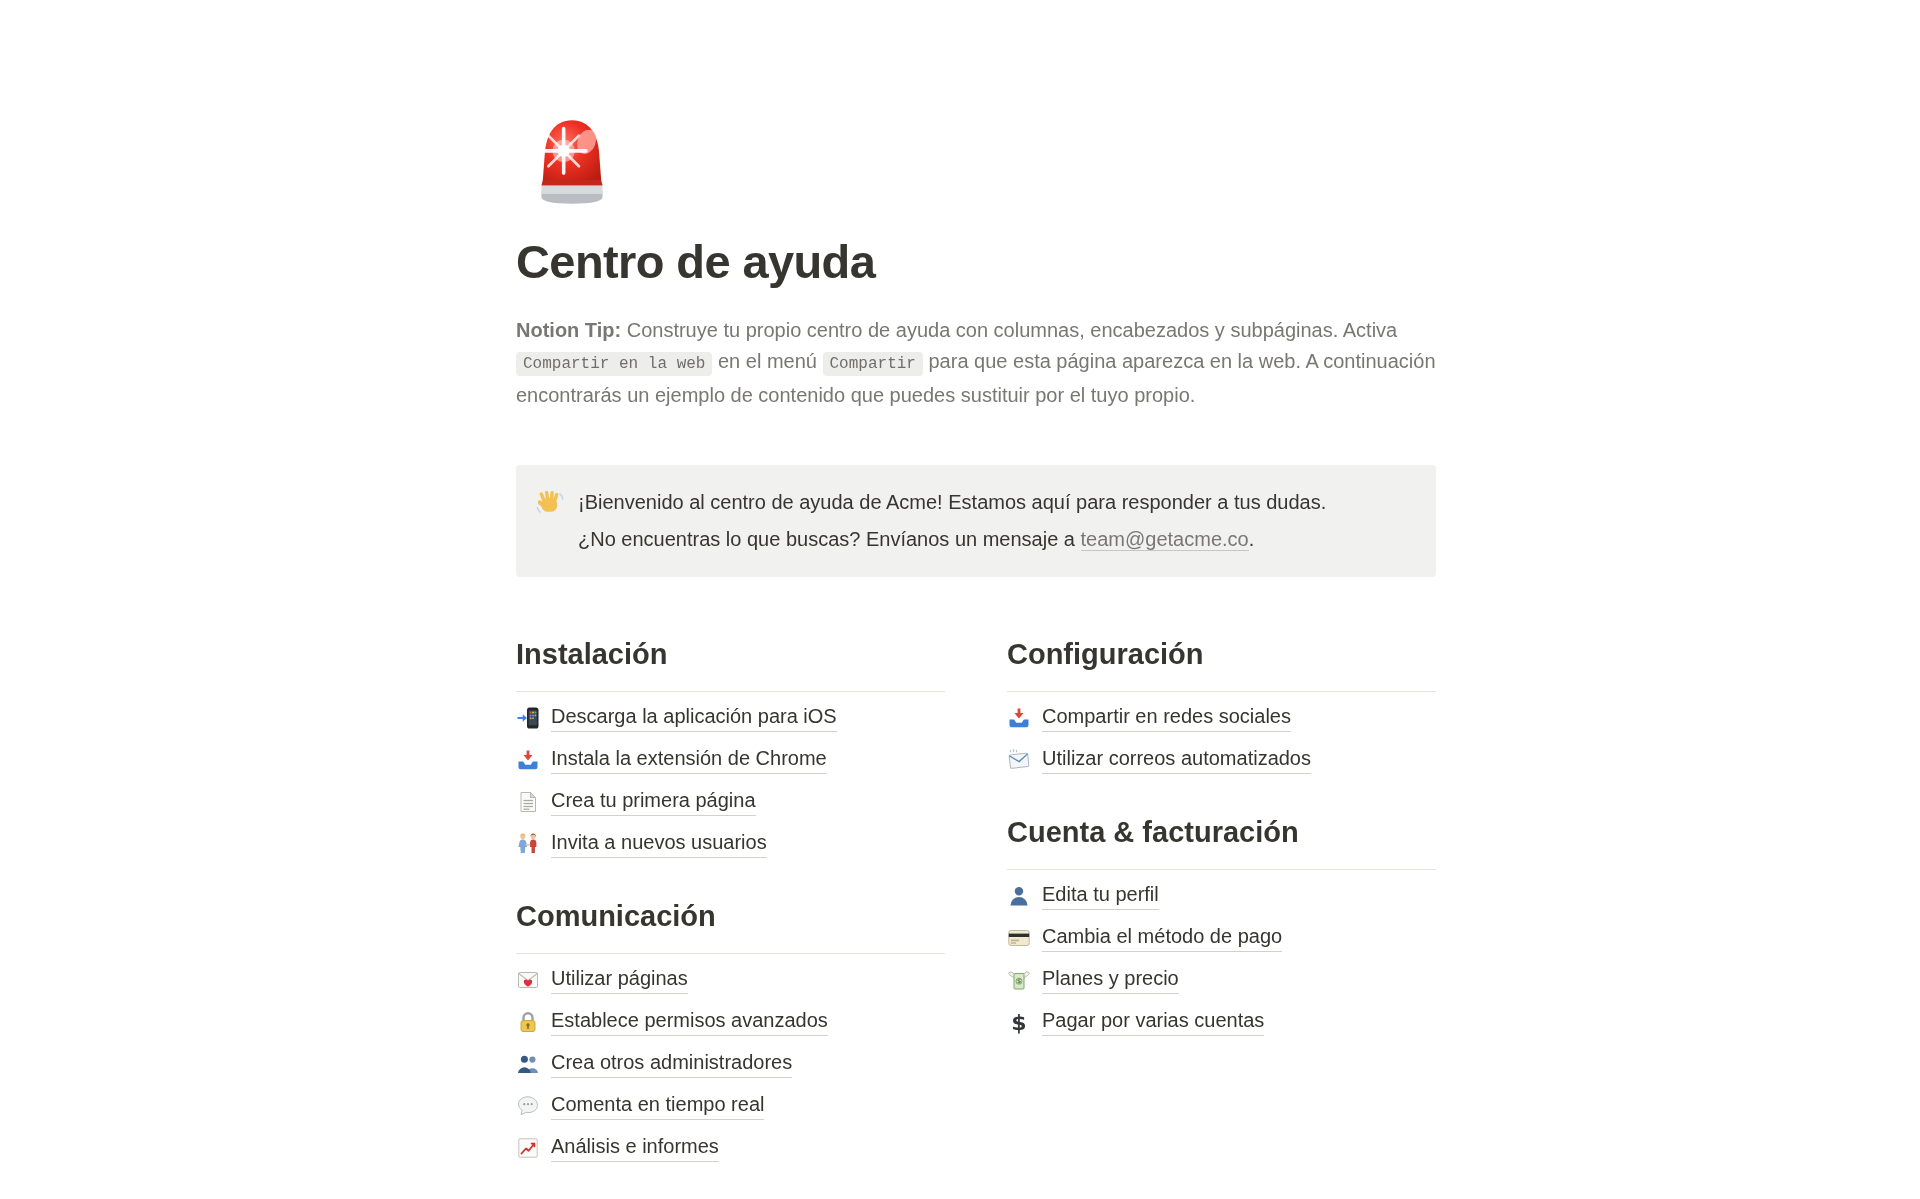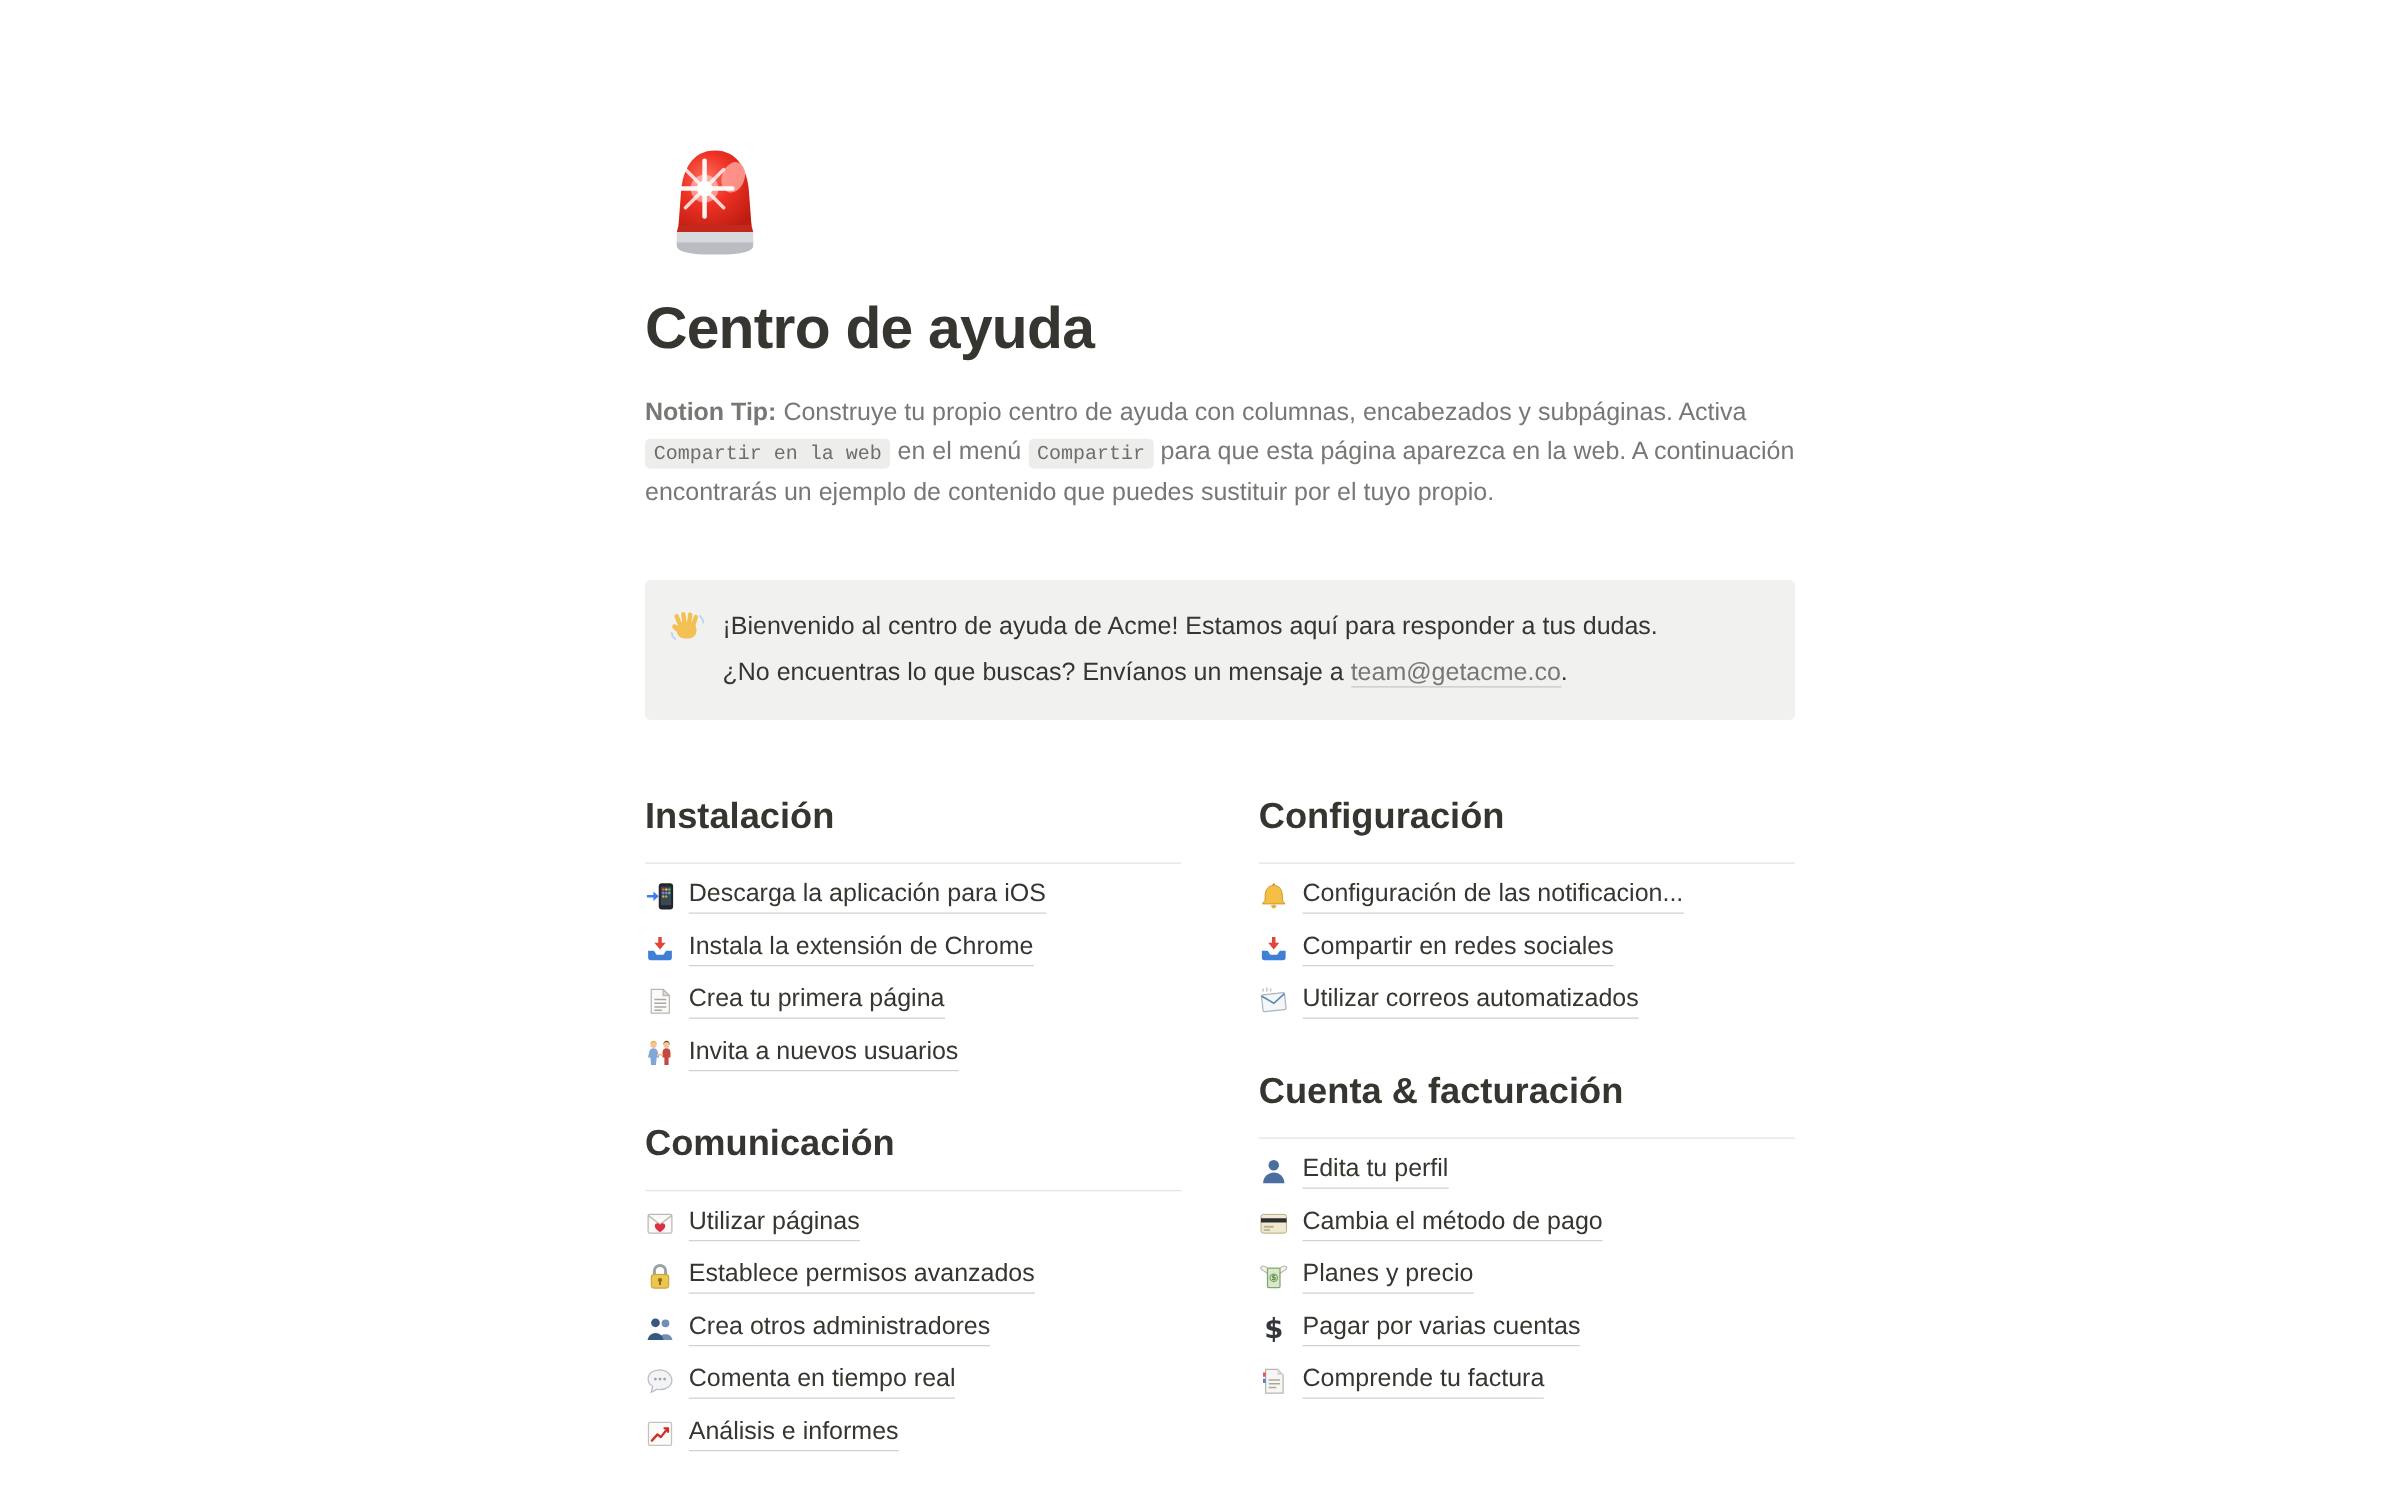--- a/index.html
+++ b/index.html
@@ -225,31 +225,20 @@
     </div>
 
     <div class="col">
 
       <section>
         <h2 class="section-title">Configuración</h2>
         <div class="links">
           <div class="link-row">
             <span class="link-icon">
               <svg viewBox="0 0 24 24">
-                <rect x="11" y="1.6" width="2" height="2.6" rx="1" fill="#c79a2e"></rect>
-                <path d="M12 3.4 c4.5 0 6.6 3.2 6.8 7.6 l.2 4.3 2 2.8 H3 l2 -2.8 .2 -4.3 C5.4 6.6 7.5 3.4 12 3.4 Z" fill="#f5bf45" stroke="#cb9a2c" stroke-width="0.8"></path>
-                <path d="M9.6 19.4 a2.5 2.5 0 0 0 4.8 0 Z" fill="#caa23a"></path>
-                <circle cx="12" cy="20.2" r="1.6" fill="#e6b23e"></circle>
-              </svg>
-            </span>
-            <a>Configuración de las notificacion...</a>
-          </div>
-          <div class="link-row">
-            <span class="link-icon">
-              <svg viewBox="0 0 24 24">
                 <path d="M10.6 2.5 h2.8 v4.6 h3.1 L12 12.6 7.5 7.1 h3.1 Z" fill="#e0453a"></path>
                 <path d="M2.5 13.5 h4.6 l2.2 3.2 h5.4 l2.2 -3.2 h4.6 V19 q0 2.2 -2.2 2.2 H4.7 Q2.5 21.2 2.5 19 Z" fill="#3f7fd6"></path>
               </svg>
             </span>
             <a>Compartir en redes sociales</a>
           </div>
           <div class="link-row">
             <span class="link-icon">
               <svg viewBox="0 0 24 24">
                 <path d="M3.5 1.8 v2.4 M6.5 1 v3.2 M9.5 1.8 v2.4" stroke="#b9c4cf" stroke-width="1.2"></path>
@@ -302,34 +291,18 @@
             <a>Planes y precio</a>
           </div>
           <div class="link-row">
             <span class="link-icon">
               <svg viewBox="0 0 24 24">
                 <text x="12" y="19.5" text-anchor="middle" font-size="22" font-weight="bold" fill="#33363b" font-family="DejaVu Sans, sans-serif">$</text>
               </svg>
             </span>
             <a>Pagar por varias cuentas</a>
           </div>
-          <div class="link-row">
-            <span class="link-icon">
-              <svg viewBox="0 0 24 24">
-                <path d="M5.5 2.5 H15 l4.5 4.5 V21.5 H5.5 Z" fill="#f7f6f3" stroke="#b9b7b2" stroke-width="1"></path>
-                <path d="M15 2.5 L19.5 7 H15 Z" fill="#d9d7d2"></path>
-                <rect x="3.4" y="5" width="2.2" height="3.4" fill="#e2574c"></rect>
-                <rect x="3.4" y="10" width="2.2" height="3.4" fill="#4a86d8"></rect>
-                <g stroke="#a9a7a2" stroke-width="1.1">
-                  <line x1="8" y1="11" x2="17" y2="11"></line>
-                    <line x1="8" y1="14" x2="17" y2="14"></line>
-                    <line x1="8" y1="17" x2="14" y2="17"></line>
-                </g>
-              </svg>
-            </span>
-            <a>Comprende tu factura</a>
-          </div>
         </div>
       </section>
     </div>
 
   </div>
 </div>
 
 </body></html>

